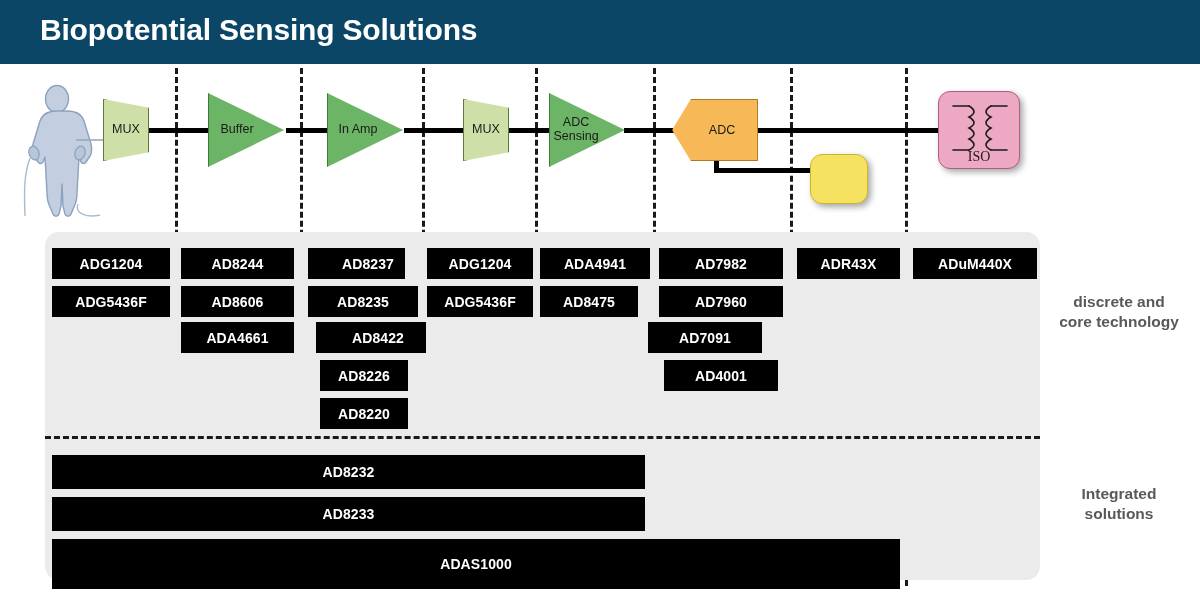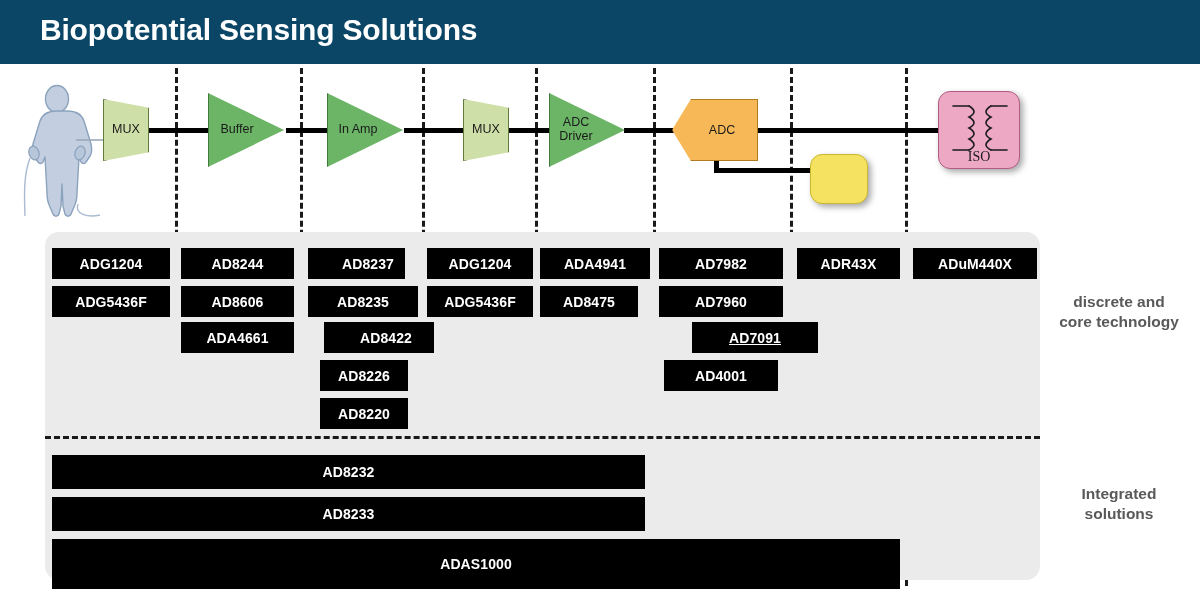--- a/index.html
+++ b/index.html
@@ -226,21 +226,21 @@
     <div class="blk-label" style="left:204px; width:66px; top:58px;">Buffer</div>
 
     <div class="amp" style="left:327px; top:29px;"></div>
     <div class="blk-label" style="left:324px; width:68px; top:58px;">In Amp</div>
 
     <div class="mux" style="left:463px; top:35px;"></div>
     <div class="blk-label" style="left:463px; width:46px; top:58px;">MUX</div>
 
     <div class="amp" style="left:549px; top:29px;"></div>
     <div class="blk-label" style="left:546px; width:60px; top:51px;">ADC</div>
-    <div class="blk-label" style="left:546px; width:60px; top:65px;">Driver</div>
+    <div class="blk-label" style="left:546px; width:60px; top:65px;">Sensing</div>
 
     <div class="adcblk" style="left:672px; top:35px;"></div>
     <div class="blk-label" style="left:686px; width:72px; top:59px;">ADC</div>
 
     <div class="roundbox" id="yellow-box" style="left:810px; top:90px;"></div>
 
     <div class="roundbox" id="iso-box" style="left:938px; top:27px;">
       <svg width="82" height="78" viewBox="0 0 82 78">
         <g fill="none" stroke="#1a1a1a" stroke-width="1.6" stroke-linecap="round">
           <path d="M14 14 H30"></path>
@@ -260,33 +260,33 @@
 
   <div class="chip" style="left:52px; top:248px; width:118px;">ADG1204</div>
   <div class="chip" style="left:52px; top:286px; width:118px;">ADG5436F</div>
 
   <div class="chip" style="left:181px; top:248px; width:113px;">AD8244</div>
   <div class="chip" style="left:181px; top:286px; width:113px;">AD8606</div>
   <div class="chip" style="left:181px; top:322px; width:113px;">ADA4661</div>
 
   <div class="chip" style="left:308px; top:248px; width:97px;padding-left:23px;">AD8237</div>
   <div class="chip" style="left:308px; top:286px; width:110px;">AD8235</div>
-  <div class="chip" style="left:324px; top:322px; width:110px;padding-left:14px;">AD8422</div>
+  <div class="chip" style="left:316px; top:322px; width:110px;padding-left:14px;">AD8422</div>
   <div class="chip" style="left:320px; top:360px; width:88px;">AD8226</div>
   <div class="chip" style="left:320px; top:398px; width:88px;">AD8220</div>
 
   <div class="chip" style="left:427px; top:248px; width:106px;">ADG1204</div>
   <div class="chip" style="left:427px; top:286px; width:106px;">ADG5436F</div>
 
   <div class="chip" style="left:540px; top:248px; width:110px;">ADA4941</div>
   <div class="chip" style="left:540px; top:286px; width:98px;">AD8475</div>
 
   <div class="chip" style="left:659px; top:248px; width:124px;">AD7982</div>
   <div class="chip" style="left:659px; top:286px; width:124px;">AD7960</div>
-  <div class="chip" style="left:692px; top:322px; width:126px;text-decoration:underline;">AD7091</div>
+  <div class="chip" style="left:648px; top:322px; width:114px;">AD7091</div>
   <div class="chip" style="left:664px; top:360px; width:114px;">AD4001</div>
 
   <div class="chip" style="left:797px; top:248px; width:103px;">ADR43X</div>
 
   <div class="chip" style="left:913px; top:248px; width:124px;">ADuM440X</div>
 
   <div class="chip" style="left:52px; top:455px; width:593px; height:34px;">AD8232</div>
   <div class="chip" style="left:52px; top:497px; width:593px; height:34px;">AD8233</div>
   <div class="chip" style="left:52px; top:539px; width:848px; height:50px;">ADAS1000</div>
 

